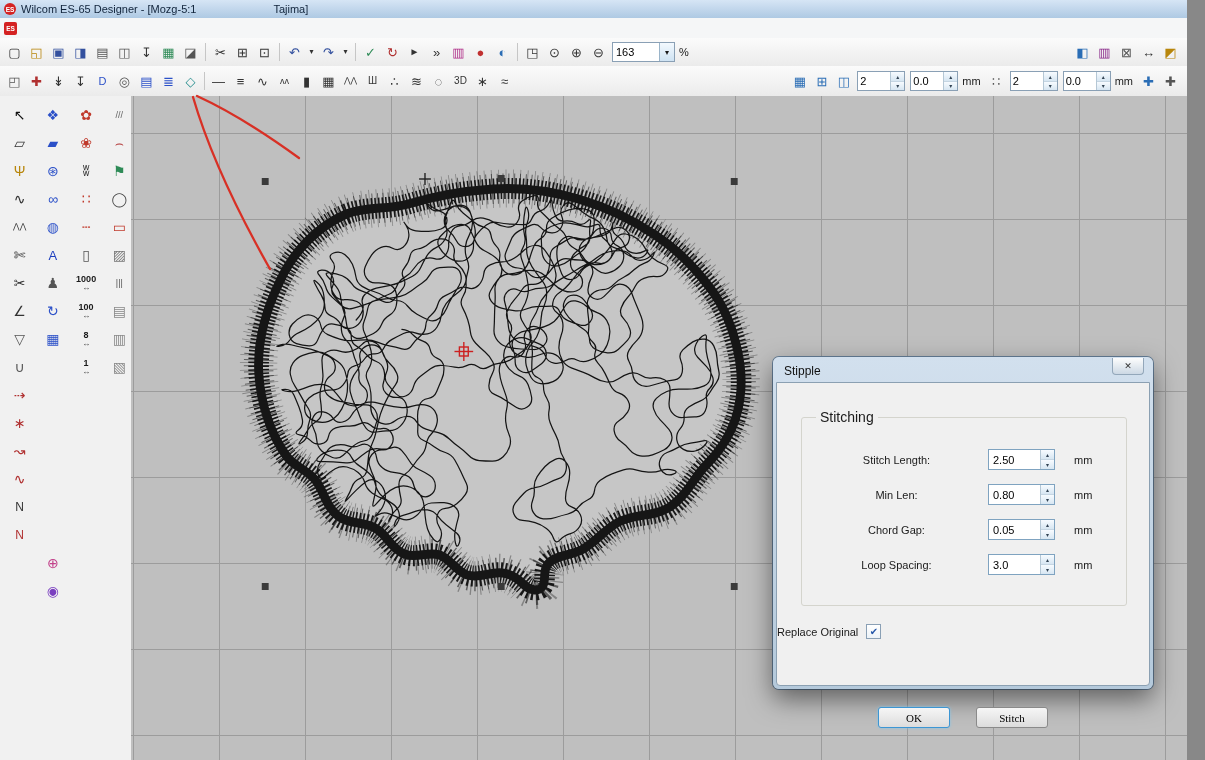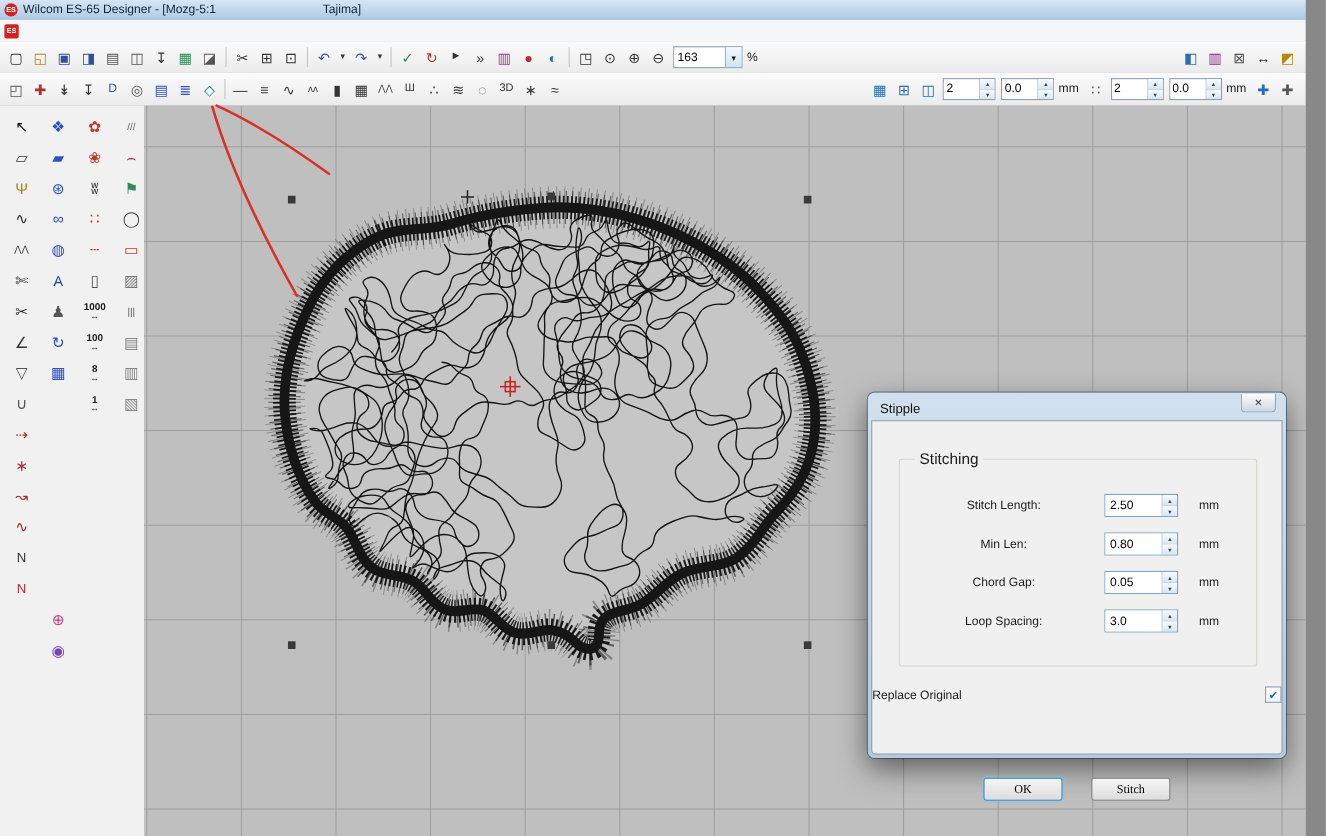--- a/index.html
+++ b/index.html
@@ -6,21 +6,21 @@
   .app{position:relative;width:1187px;height:760px;overflow:hidden;background:#bfbfbf;
        font-family:"Liberation Sans",sans-serif;font-size:11px;color:#1a1a1a;}
 
   
   .titlebar{position:absolute;left:0;top:0;right:0;height:18px;
     background:linear-gradient(#d6e5f5,#aec9e3);border-bottom:1px solid #89a7c4;
     display:flex;align-items:center;gap:5px;padding-left:4px;}
   .applogo{width:12px;height:12px;border-radius:50%;background:#d42222;color:#fff;
     font-size:6.5px;font-weight:bold;display:flex;align-items:center;justify-content:center;flex:none;}
   .wtitle{font-size:11px;color:#10233a;white-space:pre;}
-  .wtitle.suffix{margin-left:92px;}
+  .wtitle.suffix{margin-left:72px;}
 
   
   .menubar{position:absolute;left:0;top:18px;right:0;height:20px;background:#f5f6f7;
     border-bottom:1px solid #dcdcdc;display:flex;align-items:center;padding-left:4px;}
   .doclogo{width:13px;height:13px;background:#d42222;color:#fff;border-radius:2px;
     font-size:6.5px;font-weight:bold;display:flex;align-items:center;justify-content:center;margin-right:6px;flex:none;}
   .mitem{padding:3px 8px;cursor:default;}
 
   
   .toolbar{position:absolute;left:0;right:0;background:linear-gradient(#fbfbfb,#ebebeb);
@@ -58,38 +58,38 @@
   .canvas{position:absolute;left:131px;top:96px;right:0;bottom:0;background:#bfbfbf;
     background-image:linear-gradient(to right,#9c9c9c 1px,transparent 1px),
                      linear-gradient(to bottom,#9c9c9c 1px,transparent 1px);
     background-size:86px 86px;background-position:2px 37px;}
   .design-svg{position:absolute;left:0;top:0;width:100%;height:100%;}
 
   
   .annot{position:absolute;left:0;top:0;z-index:40;pointer-events:none;}
 
   
-  .dialog{position:absolute;left:789px;top:357px;width:374px;height:326px;z-index:50;
+  .dialog{position:absolute;left:773px;top:357px;width:374px;height:326px;z-index:50;
     border-radius:6px;background:linear-gradient(#d2e0ee,#b4c9db);
     box-shadow:0 10px 26px rgba(0,0,0,.5),0 0 0 1px #67809a;padding:3px;}
   .dtitle{height:22px;display:flex;align-items:center;padding-left:8px;font-size:12px;color:#111;position:relative;}
   .dclose{position:absolute;right:6px;top:-2px;width:30px;height:16px;border:1px solid #93a7ba;border-top:none;
     border-radius:0 0 4px 4px;background:linear-gradient(#fdfdfd,#ccd8e4);font-size:9px;color:#333;
     display:flex;align-items:center;justify-content:center;cursor:default;}
   .dbody{position:absolute;left:3px;right:3px;top:25px;bottom:3px;background:#f0f0f0;
     border:1px solid #8ba0b2;border-radius:0 0 4px 4px;}
   .group{margin:26px 22px 0 24px;border:1px solid #d4d4cd;border-radius:3px;padding:14px 12px 16px 10px;}
   .group legend{font-size:14px;padding:0 4px;margin-left:4px;color:#1a1a1a;}
   .frow{display:flex;align-items:center;margin:10px 0 14px;gap:7px;}
   .frow label{flex:1;text-align:center;}
   .spinbox{display:flex;height:19px;border:1px solid #7fa3c0;background:#fff;flex:none;}
   .spinbox input{width:43px;border:none;outline:none;font-size:11px;padding:0 4px;font-family:inherit;}
   .spinbox .ud{border-left:1px solid #b5c7d5;}
   .funit{width:40px;flex:none;margin-left:12px;}
-  .chkrow{display:flex;align-items:center;justify-content:space-between;gap:8px;margin-top:18px;}
+  .chkrow{display:flex;align-items:center;justify-content:flex-start;gap:8px;margin-top:18px;}
   .chk{width:13px;height:13px;border:1px solid #8aa0b5;background:linear-gradient(#fff,#edf3f8);
     display:flex;align-items:center;justify-content:center;font-size:10px;color:#2456a8;cursor:default;}
   .btnrow{display:flex;justify-content:center;gap:26px;margin-top:20px;}
   .btn{width:72px;height:21px;font-size:11px;font-family:Liberation Serif, serif;border:1px solid #8a8a8a;border-radius:3px;
     background:linear-gradient(#f6f6f6,#dcdcdc);cursor:default;margin-top:48px;}
   .btn.default{border-color:#3c96d4;box-shadow:0 0 3px #86c6ea;}
 </style>
 </head>
 <body>
 

